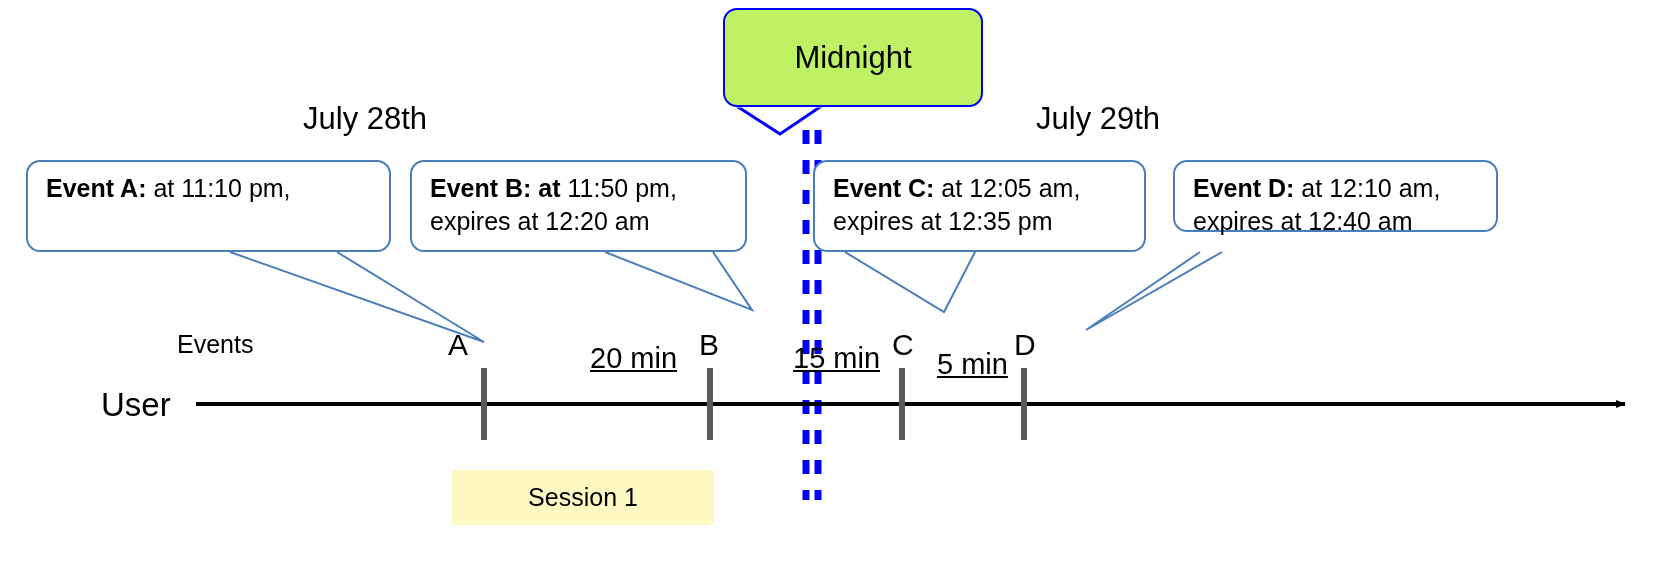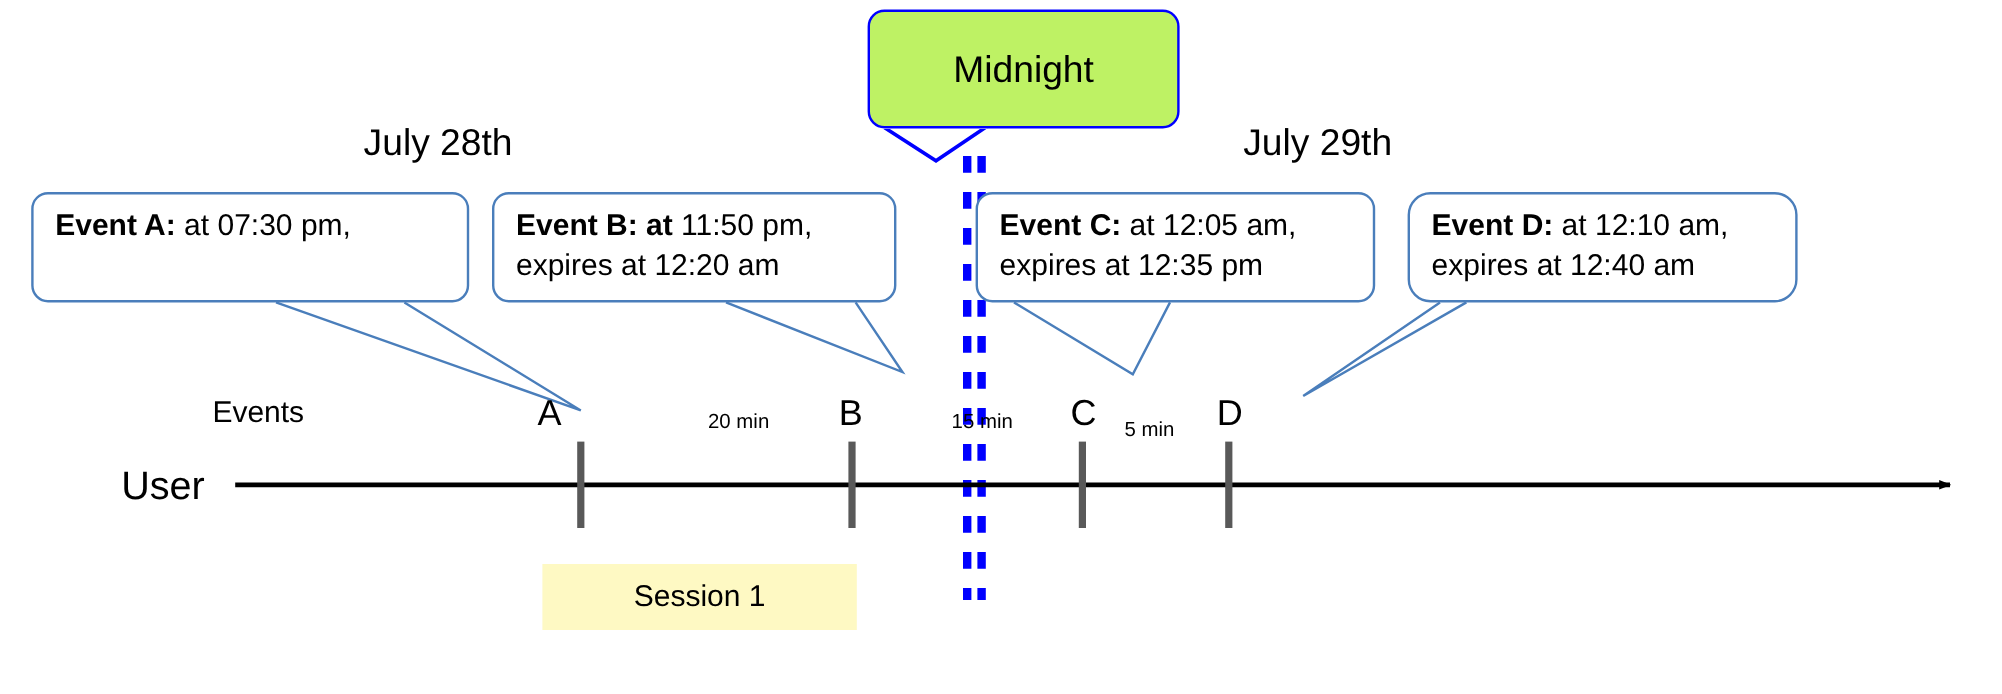--- a/index.html
+++ b/index.html
@@ -60,21 +60,21 @@
   
   .lbl {
     position: absolute;
     white-space: nowrap;
     color: #000000;
   }
   .date-label { font-size: 31px; }
   .axis-name  { font-size: 33px; }
   .events-label { font-size: 25px; }
   .tick-label { font-size: 30px; }
-  .gap-label  { font-size: 17px; }
+  .gap-label  { font-size: 29px; text-decoration: underline; }
 
   
   .session {
     position: absolute;
     box-sizing: border-box;
     background: #fef9c3;
     display: flex;
     align-items: center;
     justify-content: center;
     font-size: 25px;
@@ -130,39 +130,39 @@
 
   <div class="lbl date-label" style="left:303px; top:101px;">
     <span>July 28th</span>
   </div>
   <div class="lbl date-label" style="left:1036px; top:101px;">
     <span>July 29th</span>
   </div>
 
   <div class="callout" style="left:26px; top:160px; width:365px; height:92px;">
     <div>
-      <b>Event A:</b><span> at 07:30 pm,</span>
+      <b>Event A:</b><span> at 11:10 pm,</span>
     </div>
   </div>
 
   <div class="callout" style="left:410px; top:160px; width:337px; height:92px;">
     <div>
       <b>Event B: at</b><span> 11:50 pm,</span>
     </div>
     <div>expires at 12:20 am</div>
   </div>
 
   <div class="callout" style="left:813px; top:160px; width:333px; height:92px;">
     <div>
       <b>Event C:</b><span> at 12:05 am,</span>
     </div>
     <div>expires at 12:35 pm</div>
   </div>
 
-  <div class="callout" style="left:1173px; top:160px; width:325px; height:92px;border-radius:19px;">
+  <div class="callout" style="left:1173px; top:160px; width:325px; height:72px;">
     <div>
       <b>Event D:</b><span>  at 12:10 am,</span>
     </div>
     <div>expires at 12:40 am</div>
   </div>
 
   <div class="lbl events-label" style="left:177px; top:330px;">
     <span>Events</span>
   </div>
   <div class="lbl axis-name" style="left:101px; top:386px;">

